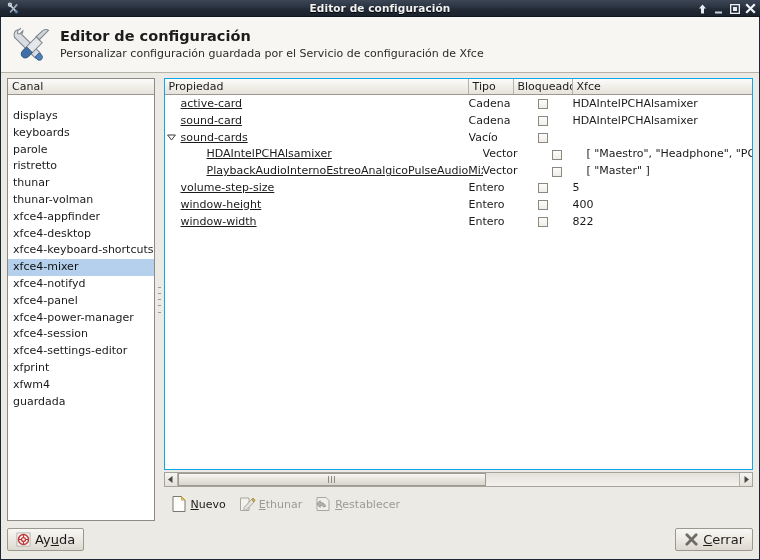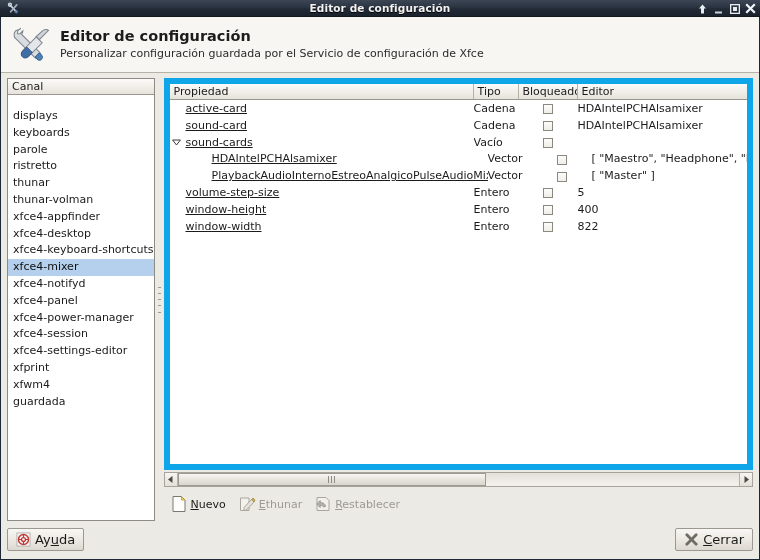--- a/index.html
+++ b/index.html
@@ -147,21 +147,21 @@
 
   
   #right-pane {
     flex: 1 1 auto;
     display: flex; flex-direction: column;
     min-height: 0; min-width: 0;
   }
   #prop-view {
     flex: 1 1 auto;
     background: #ffffff;
-    border: 6px solid #0ea5e9;
+    border: 1px solid #0ea5e9;
     display: flex; flex-direction: column;
     min-height: 0; overflow: hidden;
   }
   #prop-header {
     flex: 0 0 16px;
     display: flex;
     background: linear-gradient(to bottom, #fbfbfa 0%, #f1efe9 50%, #e6e3dc 100%);
     border-bottom: 1px solid #9a978f;
     font-size: 11px; color: #1c1c1c;
   }
@@ -383,21 +383,21 @@
             <div class="ph c0">
                 <span>Propiedad</span>
               </div>
             <div class="ph c1">
                 <span>Tipo</span>
               </div>
             <div class="ph c2">
                 <span>Bloqueado</span>
               </div>
             <div class="ph c3">
-                <span>Editor</span>
+                <span>Xfce</span>
               </div>
           </div>
           <div id="prop-rows">
               <div class="prow indent-0">
                 <div class="pc c0">
                   <span class="expander"></span>
                   <span class="pname">active-card</span>
                 </div>
                 <div class="pc c1">Cadena</div>
                 <div class="pc c2">

